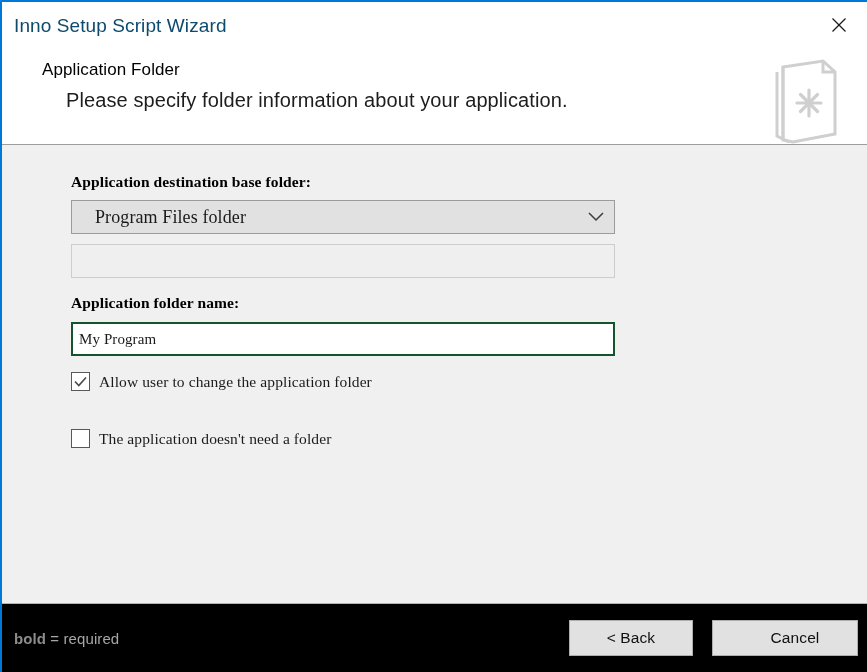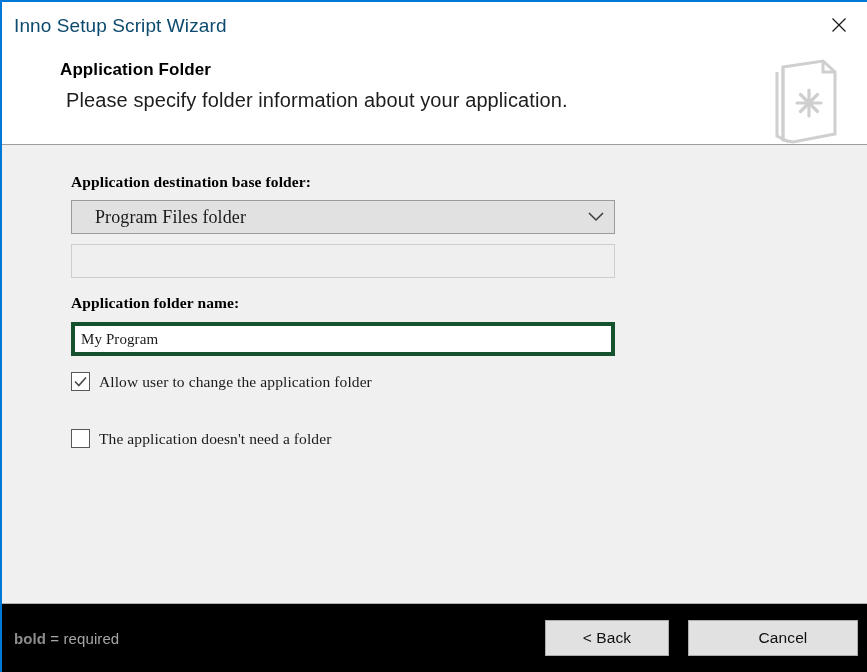--- a/index.html
+++ b/index.html
@@ -56,23 +56,23 @@
   .header {
     position: relative;
     background: #ffffff;
     height: 95px;
     box-sizing: border-box;
     border-bottom: 1px solid #9d9d9d;
     padding: 10px 0 0 0;
   }
   .header-title {
     font-size: 17px;
-    font-weight: bold;
+    font-weight: normal;
     color: #000000;
-    margin-left: 58px;
+    margin-left: 40px;
     letter-spacing: 0.1px;
   }
   .header-subtitle {
     font-size: 20px;
     color: #1d1d1d;
     margin-left: 64px;
     margin-top: 9px;
     letter-spacing: 0.1px;
   }
   .header-icon {
@@ -134,21 +134,21 @@
     align-items: center;
     justify-content: center;
   }
 
   .textbox {
     margin-left: 69px;
     width: 544px;
     height: 34px;
     box-sizing: border-box;
     background: #ffffff;
-    border: 4px solid #14532d;
+    border: 2px solid #14532d;
     display: flex;
     align-items: center;
     font-size: 15px;
     color: #1a1a1a;
     padding-left: 6px;
     letter-spacing: 0.1px;
   }
   .textbox.disabled {
     background: #efefef;
     border: 1px solid #cdcdcd;
@@ -229,21 +229,21 @@
     cursor: default;
     font-family: "Liberation Sans", sans-serif;
   }
   .btn.default {
     border: 2px solid #0078d7;
     width: 128px;
     height: 40px;
     background: #e1e1e1;
     box-shadow: inset 0 0 0 1px #f0f0f0;
   }
-  .btn.cancel { width: 170px; padding-left: 20px; }
+  .btn.cancel { width: 146px; padding-left: 20px; }
 </style>
 </head>
 <body>
 
 <div class="window">
 
   <div class="titlebar">
     <div class="titlebar-text">Inno Setup Script Wizard</div>
     <div class="close-button">
       <span>

